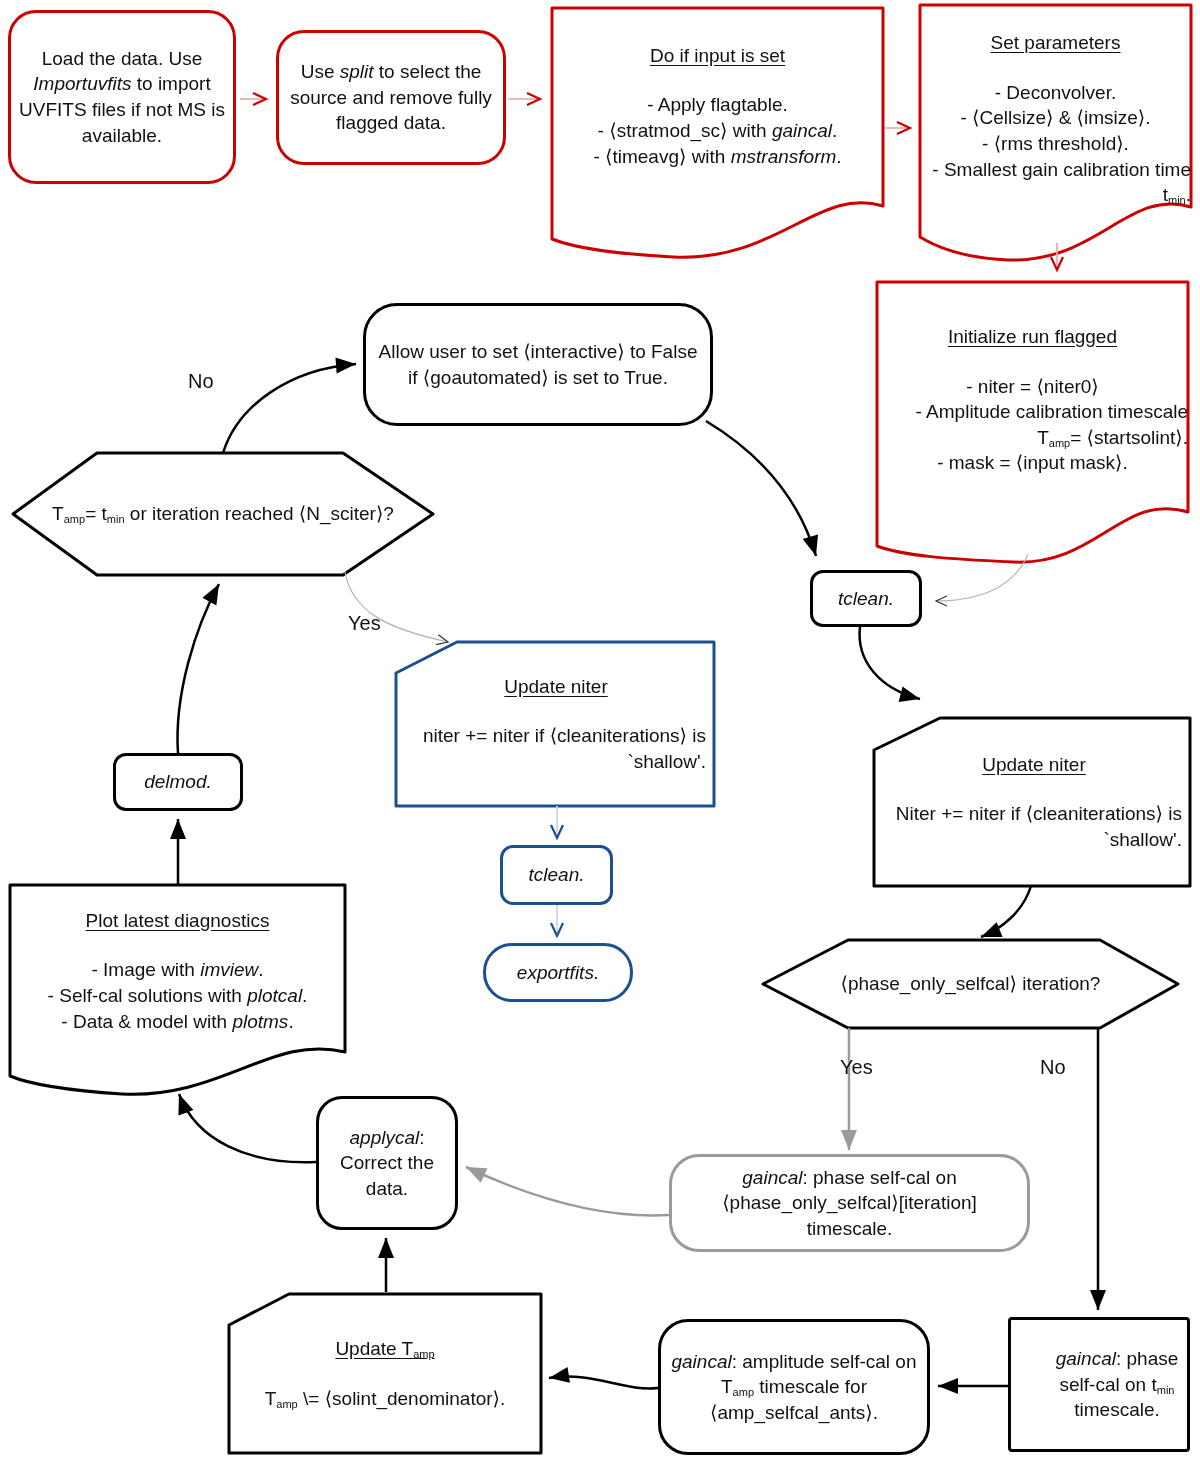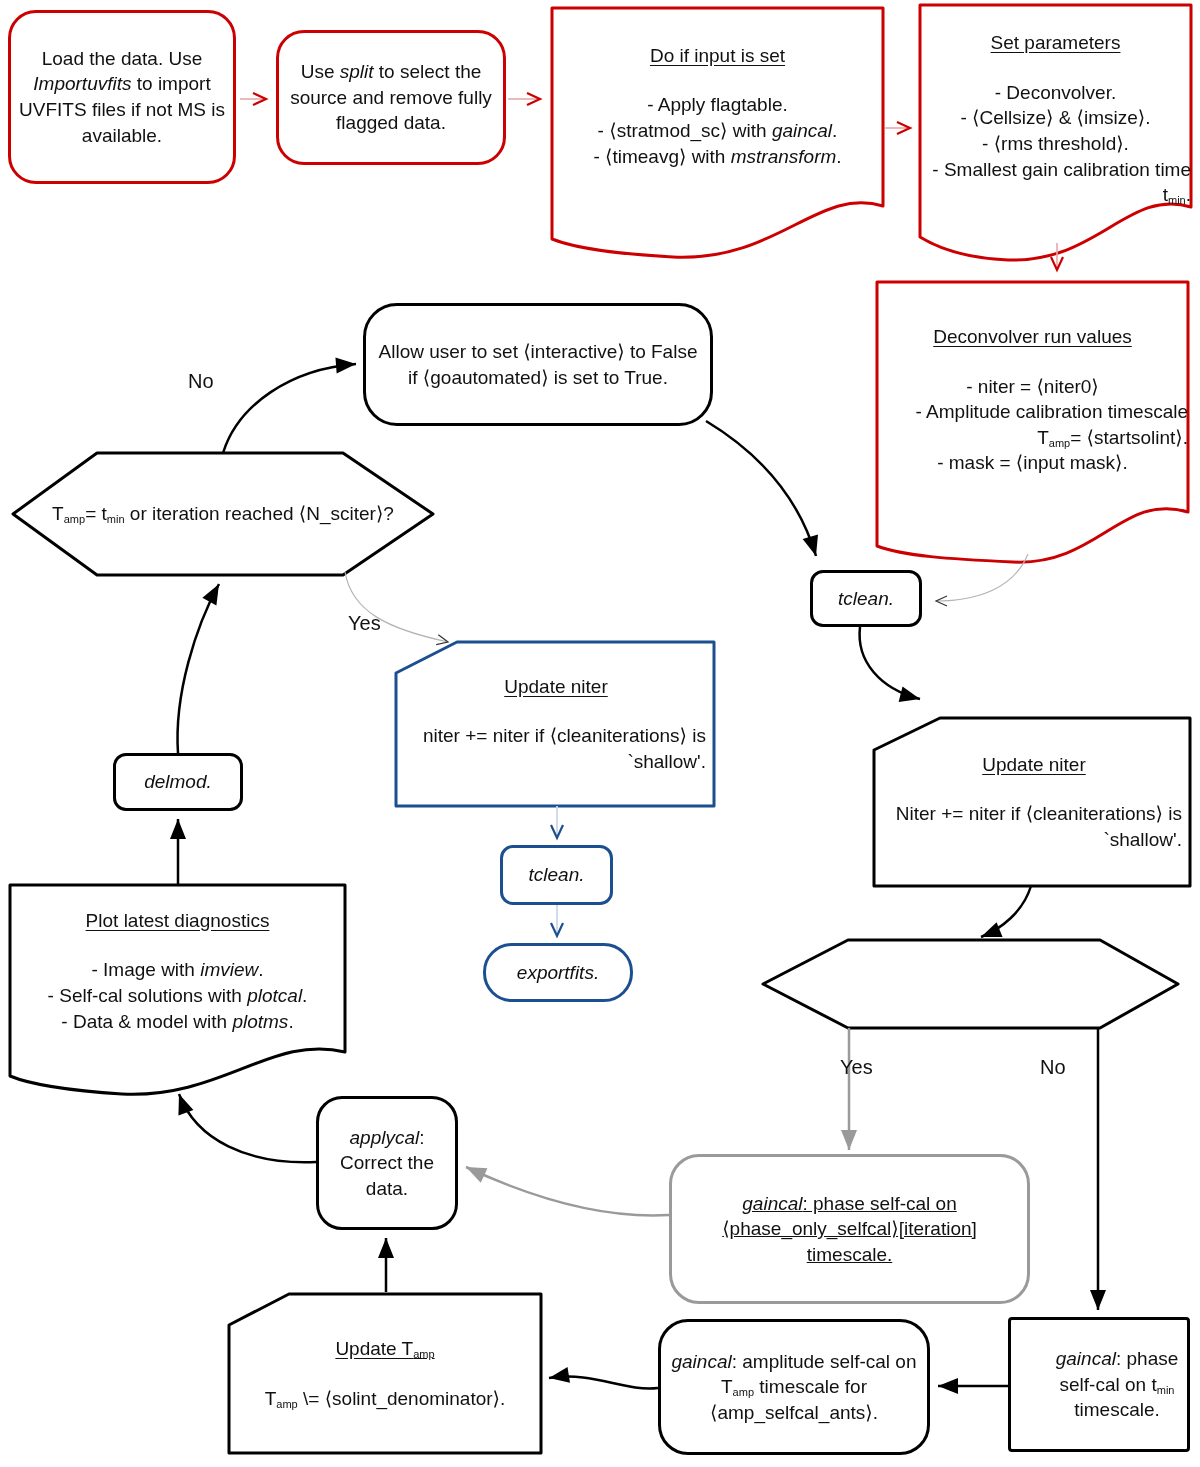--- a/index.html
+++ b/index.html
@@ -108,21 +108,21 @@
   </div>
 
   <div class="node b-black" style="left:363px;top:303px;width:350px;height:123px;border-radius:34px;">
     <span>Allow user to set ⟨interactive⟩ to False if ⟨goautomated⟩ is set to True.</span>
   </div>
 
   <div class="node b-black" style="left:810px;top:570px;width:112px;height:57px;border-radius:13px;">
     <span><i>tclean.</i></span>
   </div>
 
-  <div class="node b-gray" style="left:669px;top:1154px;width:361px;height:150px;border-radius:30px;text-decoration:underline;">
+  <div class="node b-gray" style="left:669px;top:1154px;width:361px;height:98px;border-radius:30px;">
     <span><i>gaincal</i>: phase self-cal on ⟨phase_only_selfcal⟩[iteration] timescale.</span>
   </div>
 
   <div class="node b-black" style="left:113px;top:753px;width:130px;height:58px;border-radius:13px;">
     <span><i>delmod.</i></span>
   </div>
 
   <div class="node b-black" style="left:316px;top:1096px;width:142px;height:134px;border-radius:26px;">
     <span><i>applycal</i>: Correct the data.</span>
   </div>
@@ -152,35 +152,38 @@
 
   <div class="overlay" style="left:920px;top:5px;width:271px;height:228px;">
     <div class="utitle">Set parameters</div>
     <div>- Deconvolver.</div>
     <div>- ⟨Cellsize⟩ &amp; ⟨imsize⟩.</div>
     <div>- ⟨rms threshold⟩.</div>
     <div>- Smallest gain calibration time t<sub>min</sub>.</div>
   </div>
 
   <div class="overlay" style="left:877px;top:282px;width:311px;height:236px;">
-    <div class="utitle">Deconvolver run values</div>
+    <div class="utitle">Initialize run flagged</div>
     <div>- niter = ⟨niter0⟩</div>
     <div>- Amplitude calibration timescale T<sub>amp</sub>= ⟨startsolint⟩.</div>
     <div>- mask = ⟨input mask⟩.</div>
   </div>
 
   <div class="overlay" style="left:33px;top:453px;width:380px;height:122px;">
     <div>T<sub>amp</sub>= t<sub>min</sub> or iteration reached ⟨N_sciter⟩?</div>
   </div>
 
   <div class="overlay" style="left:886px;top:718px;width:296px;height:168px;">
     <div class="utitle">Update niter</div>
     <div>Niter += niter if ⟨cleaniterations⟩ is `shallow'.</div>
   </div>
 
+  <div class="overlay" style="left:793px;top:940px;width:355px;height:88px;">
+    <div>⟨phase_only_selfcal⟩ iteration?</div>
+  </div>
 
   <div class="overlay" style="left:406px;top:642px;width:300px;height:164px;">
     <div class="utitle">Update niter</div>
     <div>niter += niter if ⟨cleaniterations⟩ is `shallow'.</div>
   </div>
 
   <div class="overlay" style="left:15px;top:885px;width:325px;height:172px;">
     <div class="utitle">Plot latest diagnostics</div>
     <div>- Image with <i>imview</i>.</div>
     <div>- Self-cal solutions with <i>plotcal</i>.</div>

